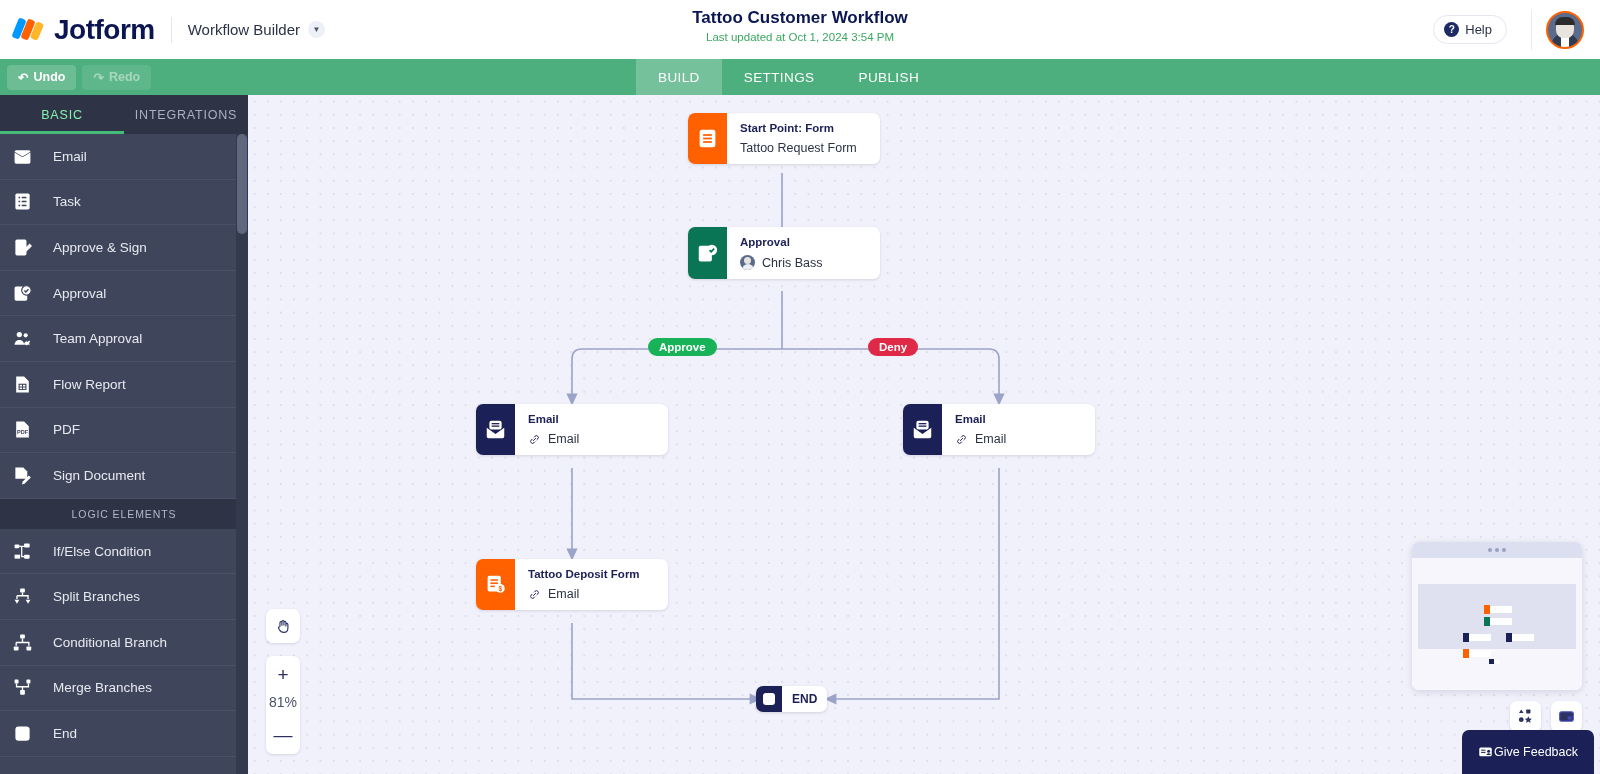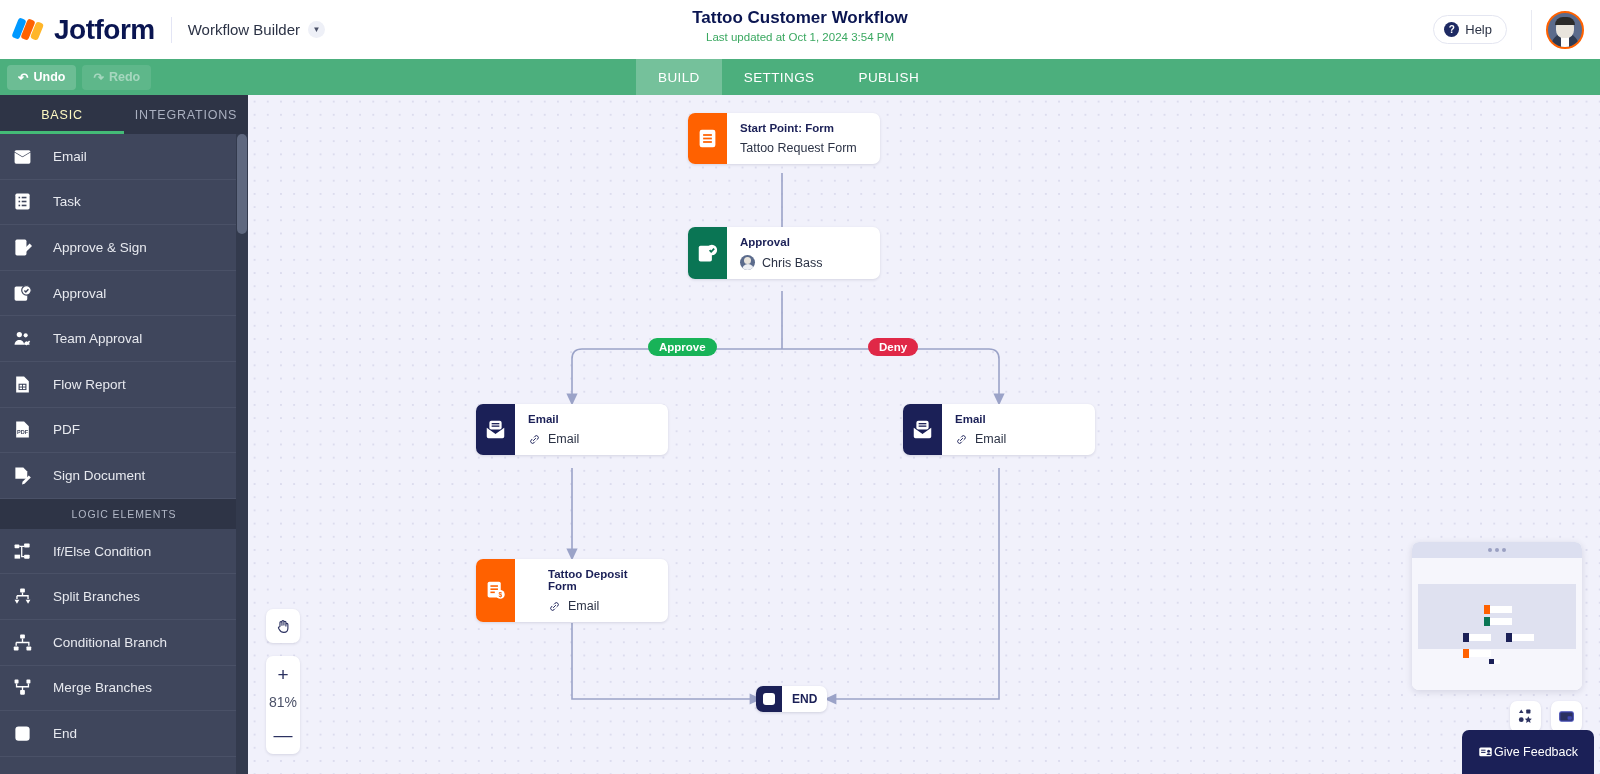--- a/index.html
+++ b/index.html
@@ -79,21 +79,21 @@
   
   .sidebar {
     position: absolute; top: 95px; left: 0; width: 248px; height: 679px;
     background: #3f465c; overflow: hidden;
   }
   .sb-tabs { display: flex; height: 39px; background: #2e3446; }
   .sb-tab {
     flex: 1; display: flex; align-items: center; justify-content: center;
     font-size: 12.5px; color: #aab0c0; letter-spacing: 0.8px; position: relative;
   }
-  .sb-tab.active { color: #fef9c3; font-weight: 500; }
+  .sb-tab.active { color: #86efac; font-weight: 500; }
   .sb-tab.active::after {
     content: ''; position: absolute; bottom: 0; left: 0; right: 0; height: 3px; background: #44bb77;
   }
   .sb-item {
     display: flex; align-items: center; height: 45.6px;
     border-bottom: 1px solid #4a5167; color: #e7e9ef; font-size: 13.5px;
   }
   .sb-ico {
     width: 44px; display: flex; align-items: center; justify-content: center;
     color: #fff; flex: none;
@@ -522,21 +522,21 @@
         <div class="node-title">Email</div>
         <div class="node-sub">
           <svg viewBox="0 0 24 24">
               <path d="M9.5 14.5l5-5M8 11L6 13a3.5 3.5 0 005 5l2-2M16 13l2-2a3.5 3.5 0 00-5-5l-2 2"></path>
             </svg>
           <span>Email</span>
         </div>
       </div>
     </div>
 
-    <div class="node" style="left:228px; top:464px; width:192px;gap:20px;">
+    <div class="node" style="left:228px; top:464px; width:192px;">
       <div class="node-ico ico-orange">
         <svg viewBox="0 0 24 24">
             <rect x="3" y="2" width="15" height="18" rx="2"></rect>
             <rect x="6.2" y="6" width="8.6" height="1.8" fill="#ff6100"></rect>
             <rect x="6.2" y="9.6" width="8.6" height="1.8" fill="#ff6100"></rect>
             <rect x="6.2" y="13.2" width="5" height="1.8" fill="#ff6100"></rect>
             <circle cx="17.5" cy="16.5" r="5" fill="#fff"></circle>
             <text x="17.5" y="19.2" font-size="7.5" font-weight="bold" text-anchor="middle" fill="#ff6100" font-family="Liberation Sans, sans-serif">$</text>
           </svg>
       </div>

